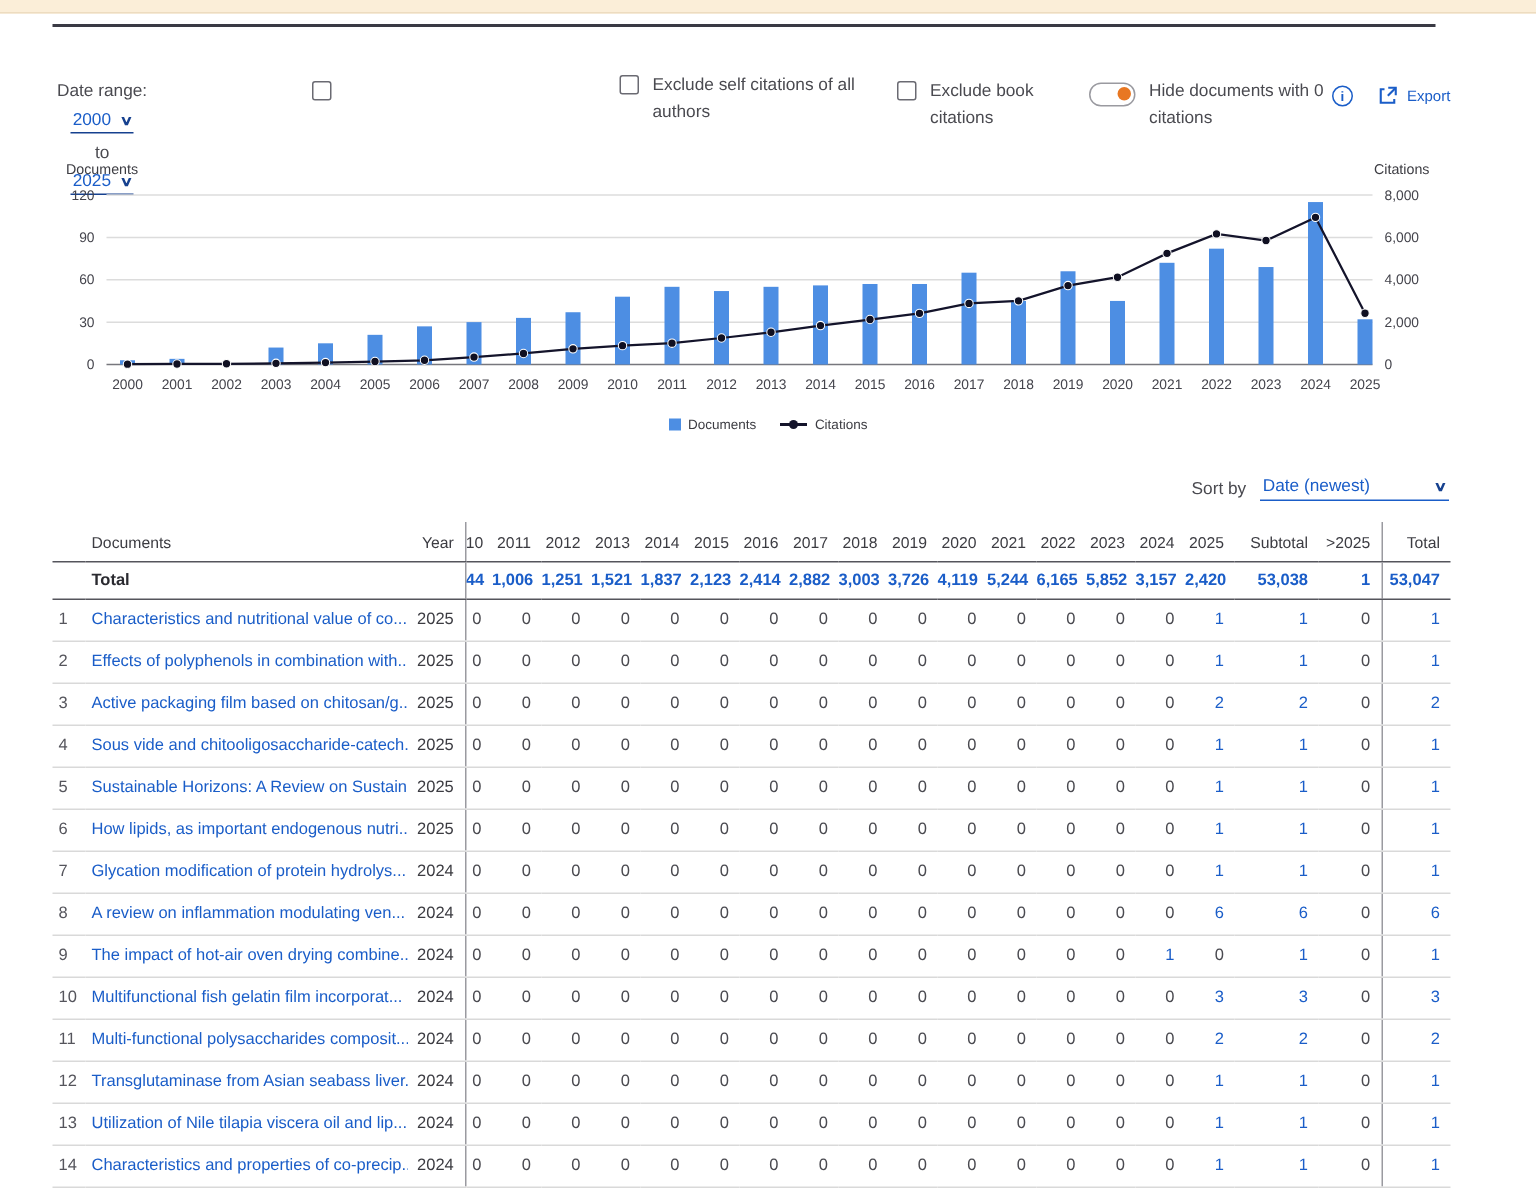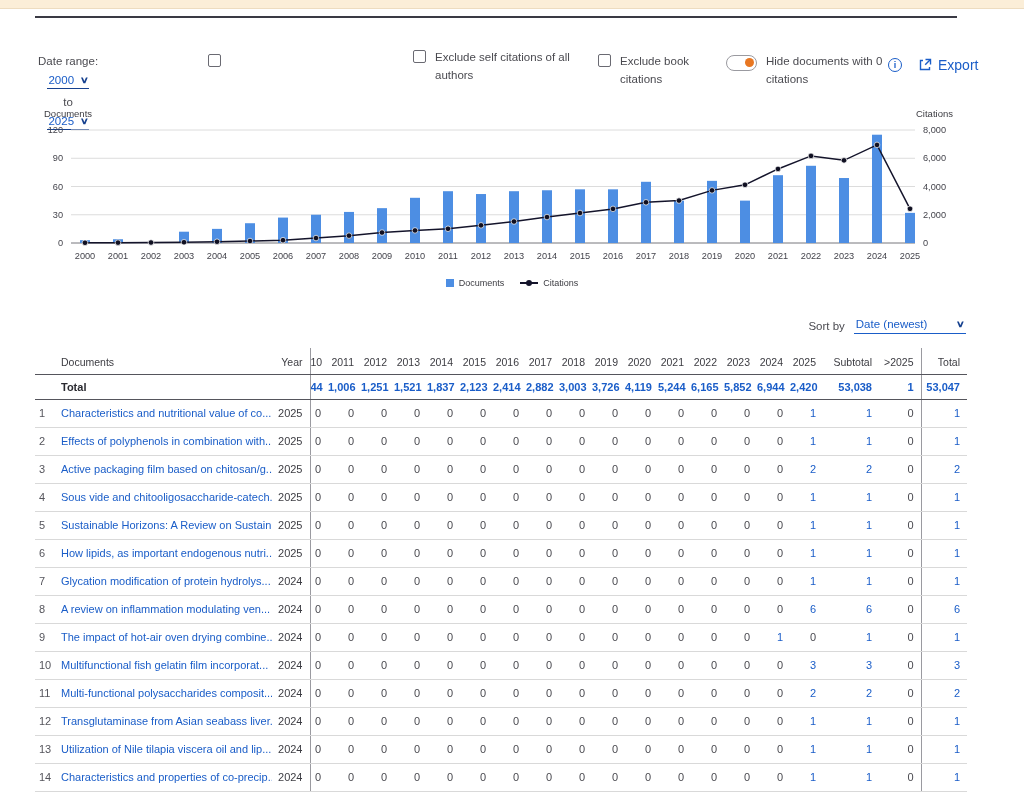--- a/index.html
+++ b/index.html
@@ -22,37 +22,37 @@
   .cb1 { left:208px; top:8px; } .cb2 { left:413px; top:4px; } .cb3 { left:598px; top:8px; }
   .cb-box { width:13px; height:13px; border:1.5px solid #6a6a72; border-radius:2px; background:#fff; flex:none; margin-top:1px; }
   .cb-label { line-height:1.55; }
   .cb1 .cb-label { width:155px; } .cb2 .cb-label { width:140px; } .cb3 .cb-label { width:95px; }
   .toggle-group { left:726px; top:8px; display:flex; gap:9px; align-items:flex-start; }
   .toggle { width:31px; height:16px; border:1.5px solid #9a9aa0; border-radius:9px; position:relative; background:#fff; flex:none; margin-top:2px; cursor:pointer; }
   .toggle-knob { position:absolute; right:2px; top:1.8px; width:9px; height:9px; border-radius:50%; background:#e87722; }
   .toggle-label { width:150px; line-height:1.55; }
   .icons { left:888px; top:12px; display:flex; gap:16px; align-items:center; }
   .info-icon { width:14px; height:14px; border:1.3px solid #1a5dc8; border-radius:50%; color:#1a5dc8; font-size:9px; font-weight:bold; display:flex; align-items:center; justify-content:center; cursor:pointer; }
-  .export { display:flex; gap:6px; color:#1a5dc8; align-items:center; cursor:pointer; font-size:14px; }
+  .export { display:flex; gap:6px; color:#1a5dc8; align-items:center; cursor:pointer; font-size:10px; }
 
   
   .chart-section { position:absolute; left:0; top:105px; width:1024px; height:175px; }
   .axis-title { position:absolute; font-size:9.5px; color:#3c3c42; }
   .axis-title.left { left:44px; top:3px; }
   .axis-title.right { left:916px; top:3px; }
   #chart-svg { position:absolute; left:35px; top:18px; }
   .legend { position:absolute; left:0; top:278px; width:1024px; display:flex; justify-content:center; gap:16px; font-size:9px; color:#3c3c42; align-items:center; }
   .legend-item { display:flex; align-items:center; gap:5px; }
   .legend-sq { width:8px; height:8px; background:#4d8ee3; display:inline-block; }
   .legend-line { width:18px; height:2px; background:#14142b; position:relative; display:inline-block; }
   .legend-line::after { content:''; position:absolute; left:6px; top:-2px; width:6px; height:6px; border-radius:50%; background:#14142b; }
 
   
   .sort-row { position:absolute; right:58px; top:318px; display:flex; gap:9px; font-size:11.5px; align-items:center; color:#4a4a50; }
-  .sort-value { color:#1a5dc8; border-bottom:1.5px solid #1a5dc8; display:flex; gap:30px; padding:0 2px 3px 2px; cursor:pointer; align-items:center; }
+  .sort-value { color:#1a5dc8; border-bottom:1.5px solid #1a5dc8; display:flex; gap:44px; padding:0 2px 3px 2px; cursor:pointer; align-items:center; }
 
   
   .table-wrap { position:absolute; left:35px; top:348px; width:932px; }
   table { border-collapse:collapse; table-layout:fixed; width:932px; font-size:11px; }
   th { font-weight:normal; color:#3c3c42; font-size:10.5px; text-align:right; padding:0 7px 6px 0; white-space:nowrap; }
   th.al { text-align:left; padding-left:4px; }
   .hrow th { border-bottom:1px solid #55555c; height:26px; vertical-align:bottom; }
   td { padding:0 7px 0 0; text-align:right; white-space:nowrap; overflow:hidden; }
   .trow td { border-bottom:1.5px solid #55555c; height:25px; font-weight:bold; color:#1a5dc8; }
   .trow td.lbl { text-align:left; padding-left:4px; color:#2a2a30; }
@@ -300,21 +300,21 @@
           <td>1,837</td>
           <td>2,123</td>
           <td>2,414</td>
           <td>2,882</td>
           <td>3,003</td>
           <td>3,726</td>
           <td>4,119</td>
           <td>5,244</td>
           <td>6,165</td>
           <td>5,852</td>
-          <td>6,944</td>
+          <td>3,157</td>
           <td>2,420</td>
           <td>53,038</td>
           <td>1</td>
           <td class="bl">53,047</td>
         </tr>
         <tr class="drow">
           <td class="num">1</td>
           <td class="ttl"><a class="title-link">Characteristics and nutritional value of co...</a></td>
           <td class="yr">2025</td>
           <td class="v0 bl">0</td>

